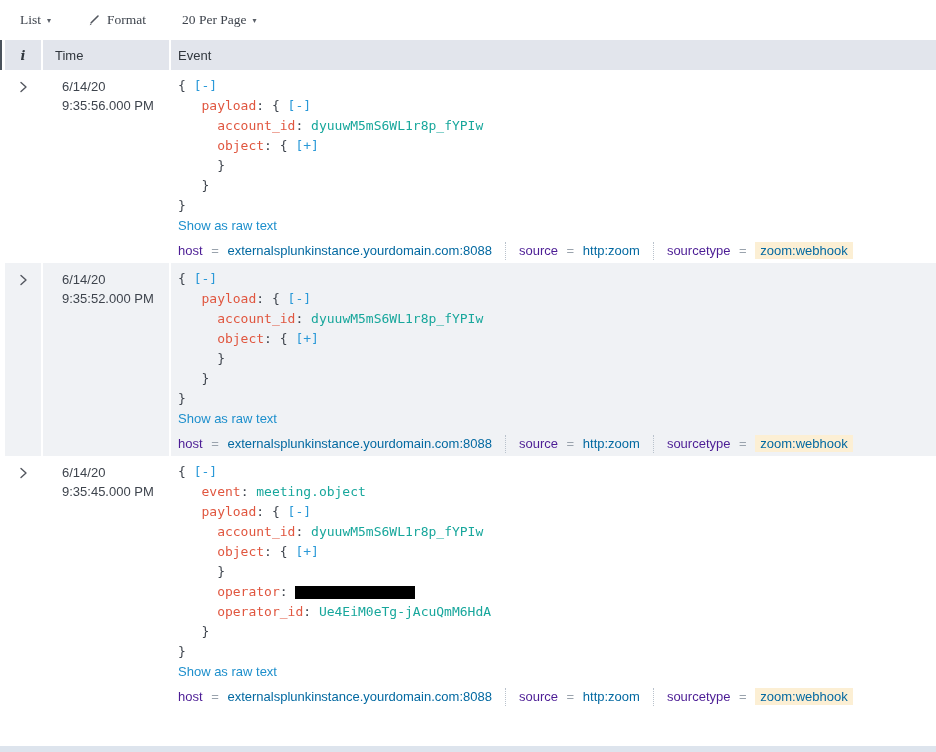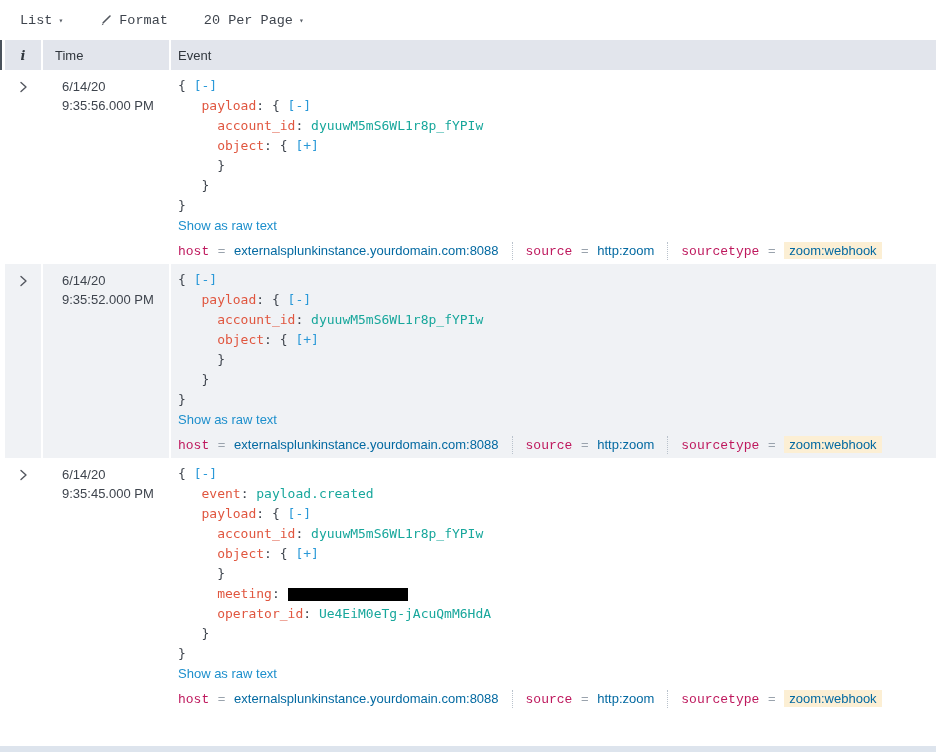--- a/index.html
+++ b/index.html
@@ -9,21 +9,21 @@
     font-family: "Liberation Sans", sans-serif;
     color: #3e444d;
     position: relative;
   }
 
   
   .toolbar { height: 40px; display: flex; align-items: center; padding-left: 20px; background: #fff; }
   .tb-item {
     display: inline-flex; align-items: center; gap: 6px;
     background: none; border: none; cursor: pointer; padding: 0;
-    font-family: Liberation Mono, monospace; font-size: 13.5px; color: #3e444d;
+    font-family: Liberation Serif, serif; font-size: 13.5px; color: #3e444d;
     margin-right: 36px;
   }
   .caret { font-size: 8px; color: #5a6068; line-height: 1; position: relative; top: 1px; }
   .icon-wrap { display: inline-flex; align-items: center; }
 
   
   .grid { display: grid; grid-template-columns: 36px 126px 1fr; column-gap: 2px; padding-left: 5px; }
 
   
   .table-header { height: 30px; position: relative; }
@@ -44,21 +44,21 @@
   .json-line { font-family: "DejaVu Sans Mono", monospace; font-size: 13px; line-height: 20px; height: 20px; white-space: pre; }
   .seg-key { color: var(--key); }
   .seg-value { color: var(--value); }
   .seg-toggle { color: var(--toggle); cursor: pointer; }
   .seg-punct { color: var(--punct); }
   .redacted { display: inline-block; width: 120px; height: 13px; background: #000; vertical-align: middle; }
 
   .raw-link { display: inline-block; font-size: 13px; line-height: 20px; color: var(--link); cursor: pointer; text-decoration: none; }
 
   .meta { display: flex; align-items: center; margin-top: 5px; font-size: 13px; line-height: 19px; }
-  .meta-label { color: #be185d; font-family: Liberation Mono, monospace; }
+  .meta-label { color: #4c1d95; }
   .meta-eq { color: #9aa3ad; margin: 0 5px; }
   .meta-value { color: #0369a1; cursor: pointer; }
   .meta-value.highlight { background: var(--highlight_bg); padding: 1px 5px; }
   .meta-divider { border-left: 1px dotted #b9c2cc; height: 18px; margin: 0 13px; }
 
   .bottom-strip { position: absolute; left: 0; bottom: 0; width: 936px; height: 6px; background: #dde4ed; }
 </style>
 </head>
 <body>
 
@@ -188,26 +188,26 @@
         </svg>
       </span>
     </div>
     <div class="cell col-time">
       <div>6/14/20</div>
       <div>9:35:45.000 PM</div>
     </div>
     <div class="cell col-event">
       <div class="json">
           <div class="json-line"><span class="seg-punct">{ </span><span class="seg-toggle">[-]</span></div>
-          <div class="json-line"><span class="seg-punct">   </span><span class="seg-key">event</span><span class="seg-punct">: </span><span class="seg-value">payload.created</span></div>
+          <div class="json-line"><span class="seg-punct">   </span><span class="seg-key">event</span><span class="seg-punct">: </span><span class="seg-value">meeting.object</span></div>
           <div class="json-line"><span class="seg-punct">   </span><span class="seg-key">payload</span><span class="seg-punct">: { </span><span class="seg-toggle">[-]</span></div>
           <div class="json-line"><span class="seg-punct">     </span><span class="seg-key">account_id</span><span class="seg-punct">: </span><span class="seg-value">dyuuwM5mS6WL1r8p_fYPIw</span></div>
           <div class="json-line"><span class="seg-punct">     </span><span class="seg-key">object</span><span class="seg-punct">: { </span><span class="seg-toggle">[+]</span></div>
           <div class="json-line"><span class="seg-punct">     }</span></div>
-          <div class="json-line"><span class="seg-punct">     </span><span class="seg-key">meeting</span><span class="seg-punct">: </span><span class="redacted"></span></div>
+          <div class="json-line"><span class="seg-punct">     </span><span class="seg-key">operator</span><span class="seg-punct">: </span><span class="redacted"></span></div>
           <div class="json-line"><span class="seg-punct">     </span><span class="seg-key">operator_id</span><span class="seg-punct">: </span><span class="seg-value">Ue4EiM0eTg-jAcuQmM6HdA</span></div>
           <div class="json-line"><span class="seg-punct">   }</span></div>
           <div class="json-line"><span class="seg-punct">}</span></div>
         </div>
       <a class="raw-link">Show as raw text</a>
       <div class="meta">
         <span class="meta-group">
           <span class="meta-label">host</span>
           <span class="meta-eq">=</span>
           <span class="meta-value">externalsplunkinstance.yourdomain.com:8088</span>

